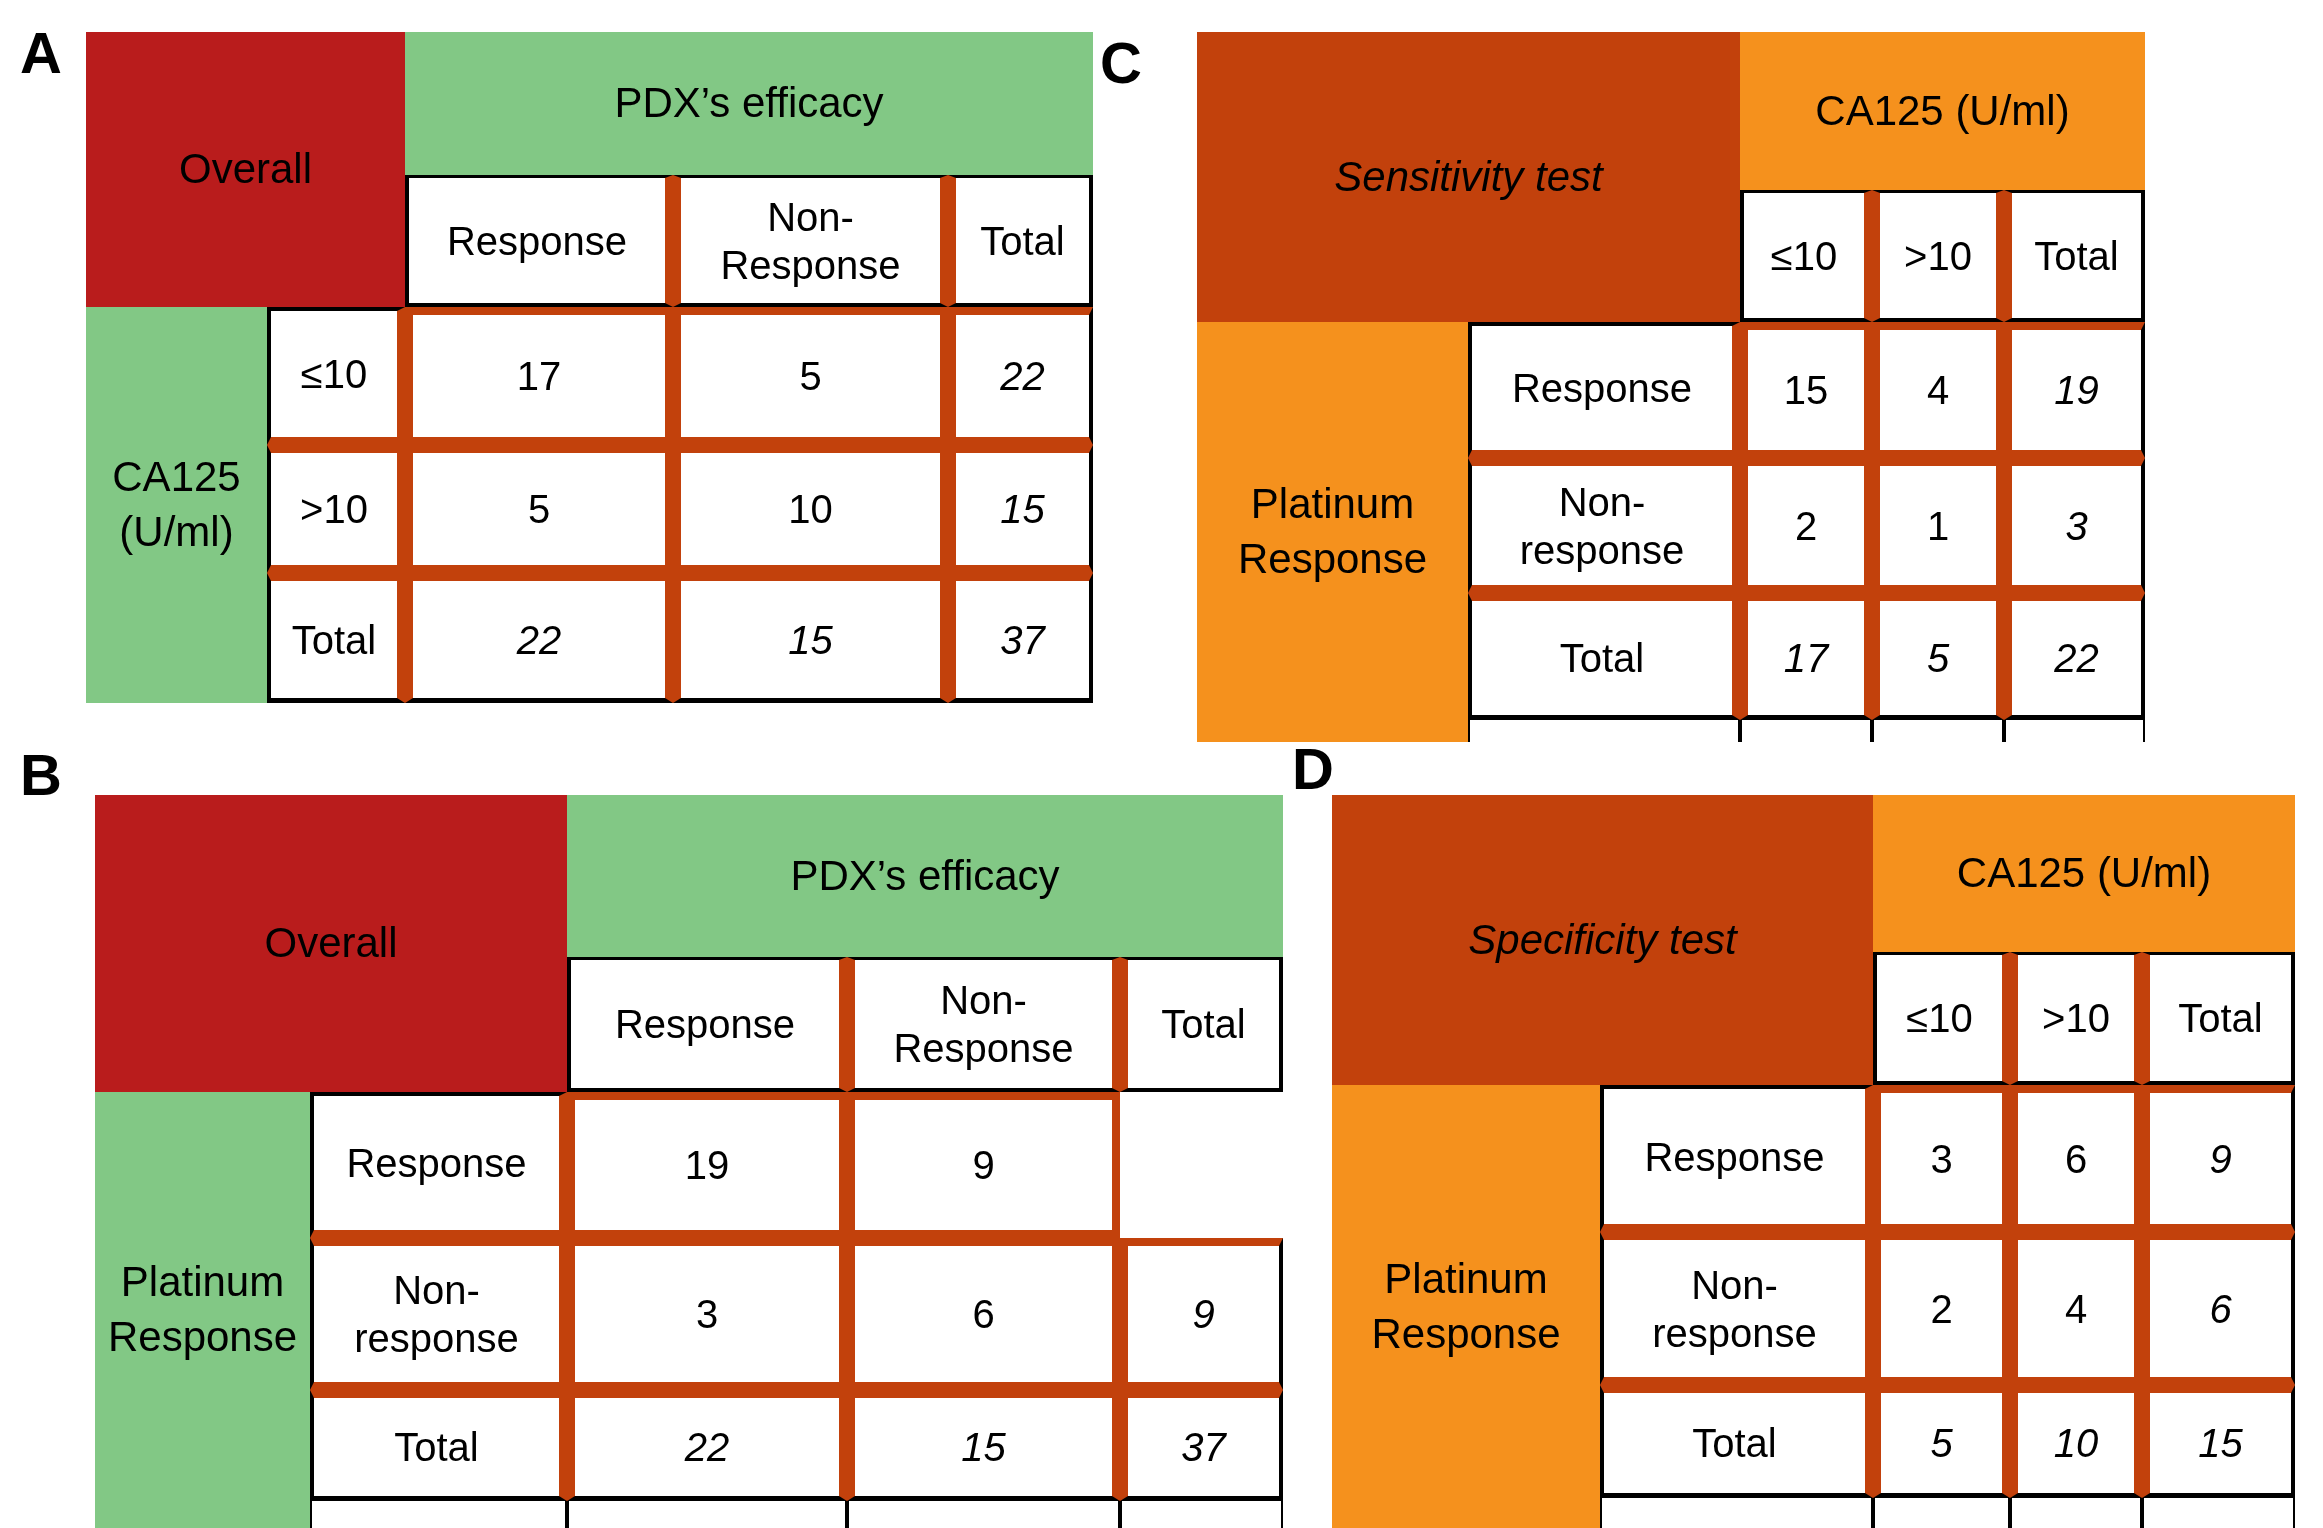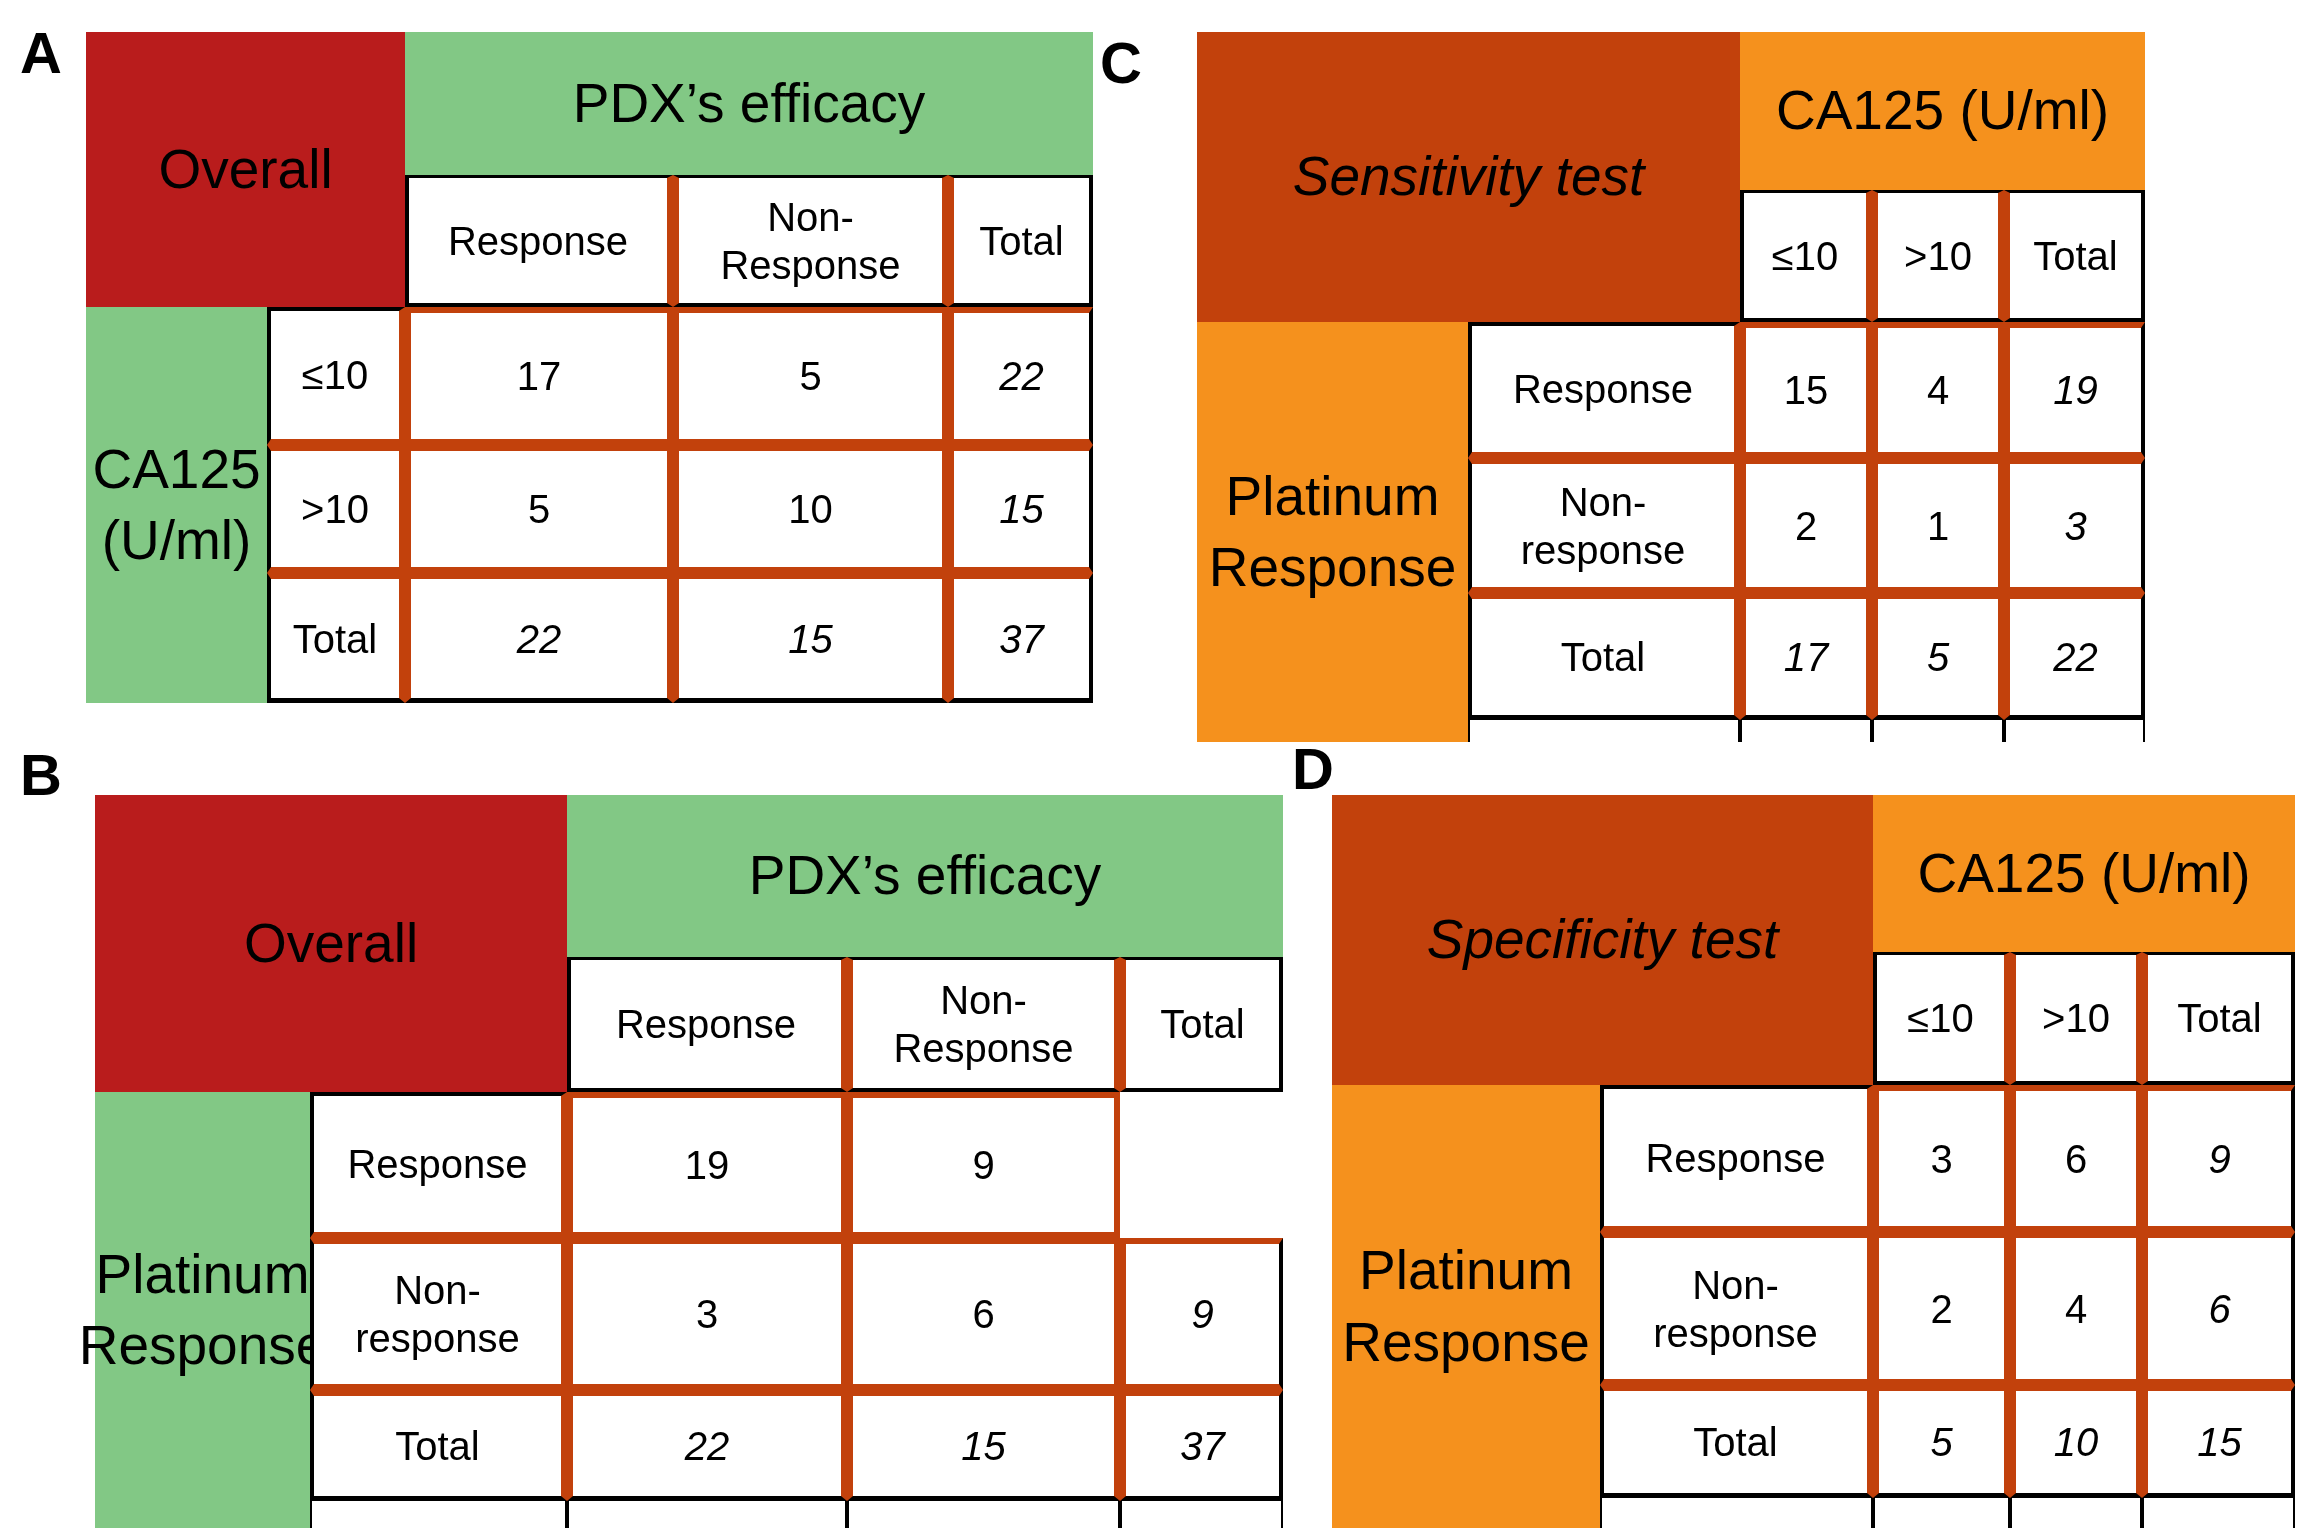--- a/index.html
+++ b/index.html
@@ -14,31 +14,31 @@
   .plabel{
     position:absolute;
     font-weight:bold;
     font-size:58px;
     line-height:1;
     color:#000;
   }
   .tbl{position:absolute;display:grid;}
   .cell{
     background:#fff;
-    border:6px solid #c2410c;
+    border:8px solid #c2410c;
     display:flex;align-items:center;justify-content:center;
     text-align:center;
     font-size:40px;line-height:1.2;
     white-space:pre-line;
     color:#000;
   }
   .block{
     display:flex;align-items:center;justify-content:center;
     text-align:center;
-    font-size:55px;line-height:1.3;
+    font-size:42px;line-height:1.3;
     white-space:pre-line;
     color:#000;
   }
   .dark{background:#b91c1c;}
   .lgreen{background:#82C885;}
   .blue{background:#c2410c;font-style:italic;}
   .orange{background:#F5911D;}
 
   .corner{grid-area:1/1/3/3;}
   .topband{grid-area:1/3/2/6;}

